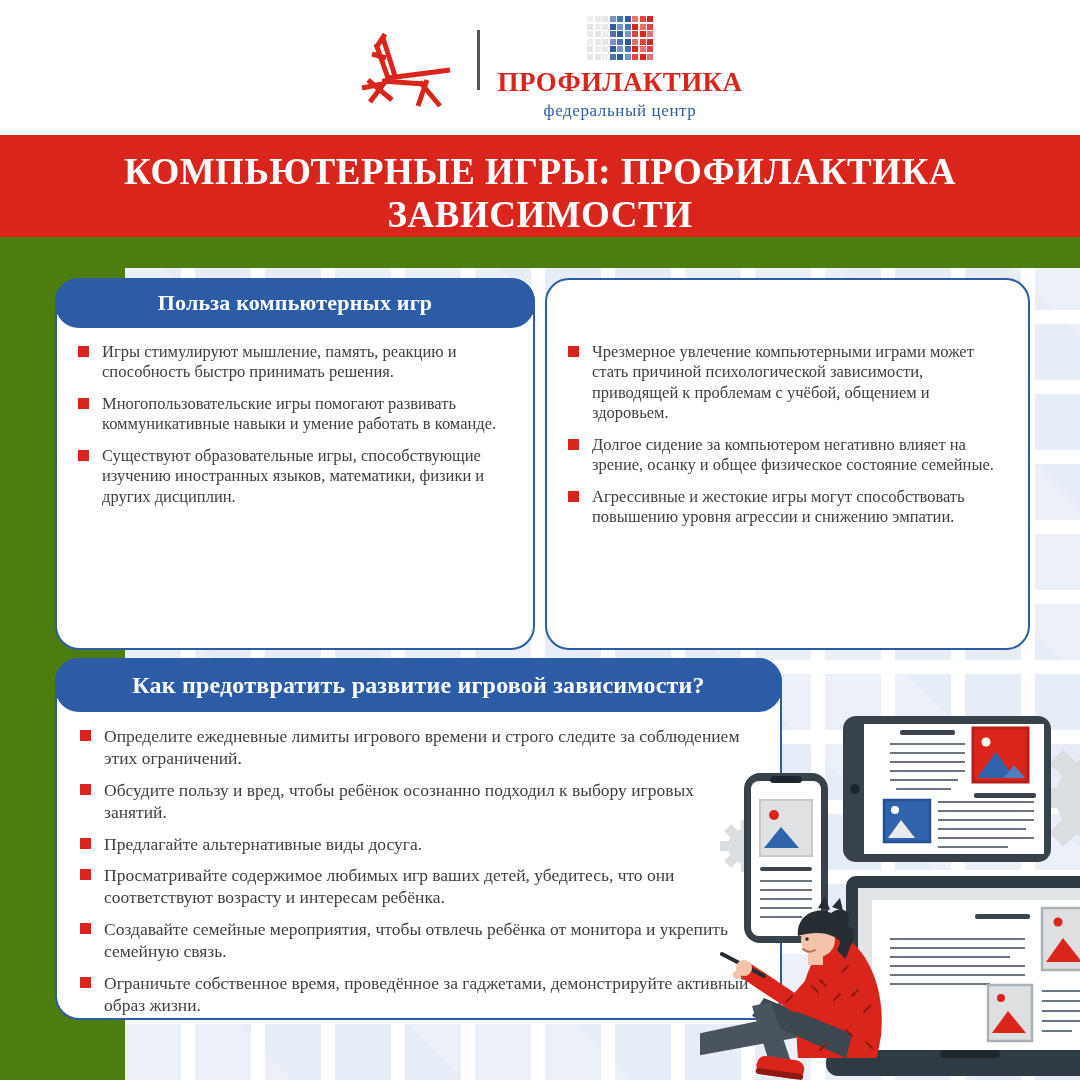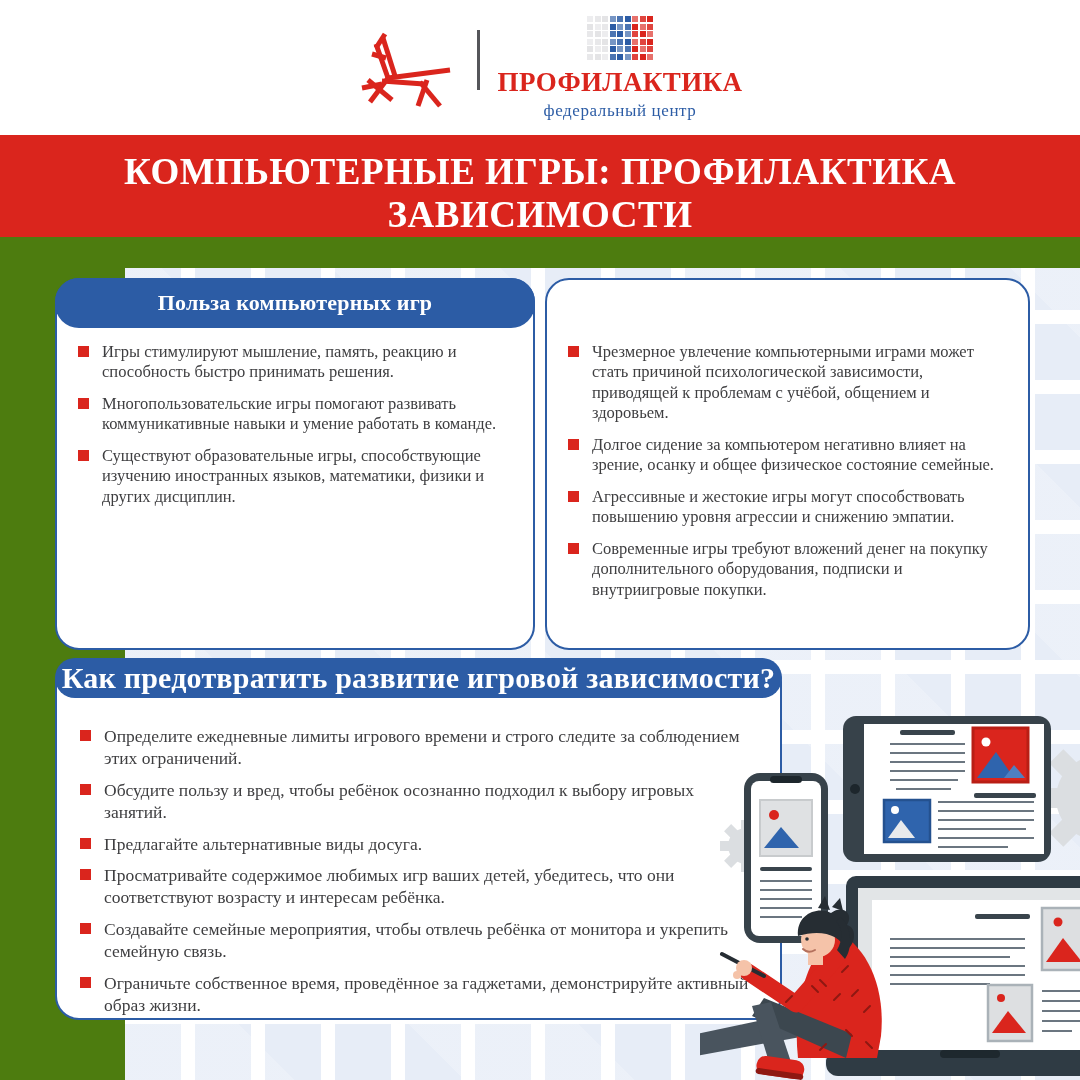--- a/index.html
+++ b/index.html
@@ -31,21 +31,21 @@
   .banner h1{margin:0;color:#fff;font-weight:bold;font-size:37px;line-height:1.18;text-align:center;
     max-width:880px;letter-spacing:.5px;}
   
   .card{position:absolute;background:#fff;border:2px solid var(--blue,#2C5CA5);border-radius:24px;box-sizing:border-box;}
   .card-1{left:55px;top:278px;width:480px;height:372px;}
   .card-2{left:545px;top:278px;width:485px;height:372px;}
   .card-3{left:55px;top:658px;width:727px;height:362px;}
   .card-header{position:absolute;top:-2px;left:-2px;right:-2px;height:50px;background:var(--blue,#2C5CA5);
     border-radius:24px;display:flex;align-items:center;justify-content:center;
     color:#fff;font-weight:bold;font-size:22px;letter-spacing:.2px;}
-  .card-3 .card-header{height:40px;font-size:30px;}
+  .card-3 .card-header{height:54px;font-size:24px;}
   ul.items{list-style:none;margin:0;display:flex;flex-direction:column;}
   .card-1 ul.items,.card-2 ul.items{padding:62px 24px 0 18px;gap:11px;font-size:16.5px;line-height:1.24;}
   .card-3 ul.items{padding:66px 30px 0 20px;gap:10px;font-size:17.5px;line-height:1.25;}
   ul.items li{display:flex;color:var(--text_dark,#3E3E40);}
   .bullet{flex:0 0 11px;width:11px;height:11px;background:var(--red,#DA251D);margin:4px 13px 0 3px;}
   
   .illustration{position:absolute;left:700px;top:660px;width:380px;height:420px;}
 </style>
 </head>
 <body>
@@ -159,24 +159,20 @@
           <span class="bullet"></span>
           <span>Чрезмерное увлечение компьютерными играми может стать причиной психологической зависимости, приводящей к проблемам с учёбой, общением и здоровьем.</span>
         </li>
         <li>
           <span class="bullet"></span>
           <span>Долгое сидение за компьютером негативно влияет на зрение, осанку и общее физическое состояние семейные.</span>
         </li>
         <li>
           <span class="bullet"></span>
           <span>Агрессивные и жестокие игры могут способствовать повышению уровня агрессии и снижению эмпатии.</span>
-        </li>
-        <li>
-          <span class="bullet"></span>
-          <span>Современные игры требуют вложений денег на покупку дополнительного оборудования, подписки и внутриигровые покупки.</span>
         </li>
       </ul>
   </section>
 
   <section class="card card-3">
     <div class="card-header">Как предотвратить развитие игровой зависимости?</div>
     <ul class="items">
         <li>
           <span class="bullet"></span>
           <span>Определите ежедневные лимиты игрового времени и строго следите за соблюдением этих ограничений.</span>

